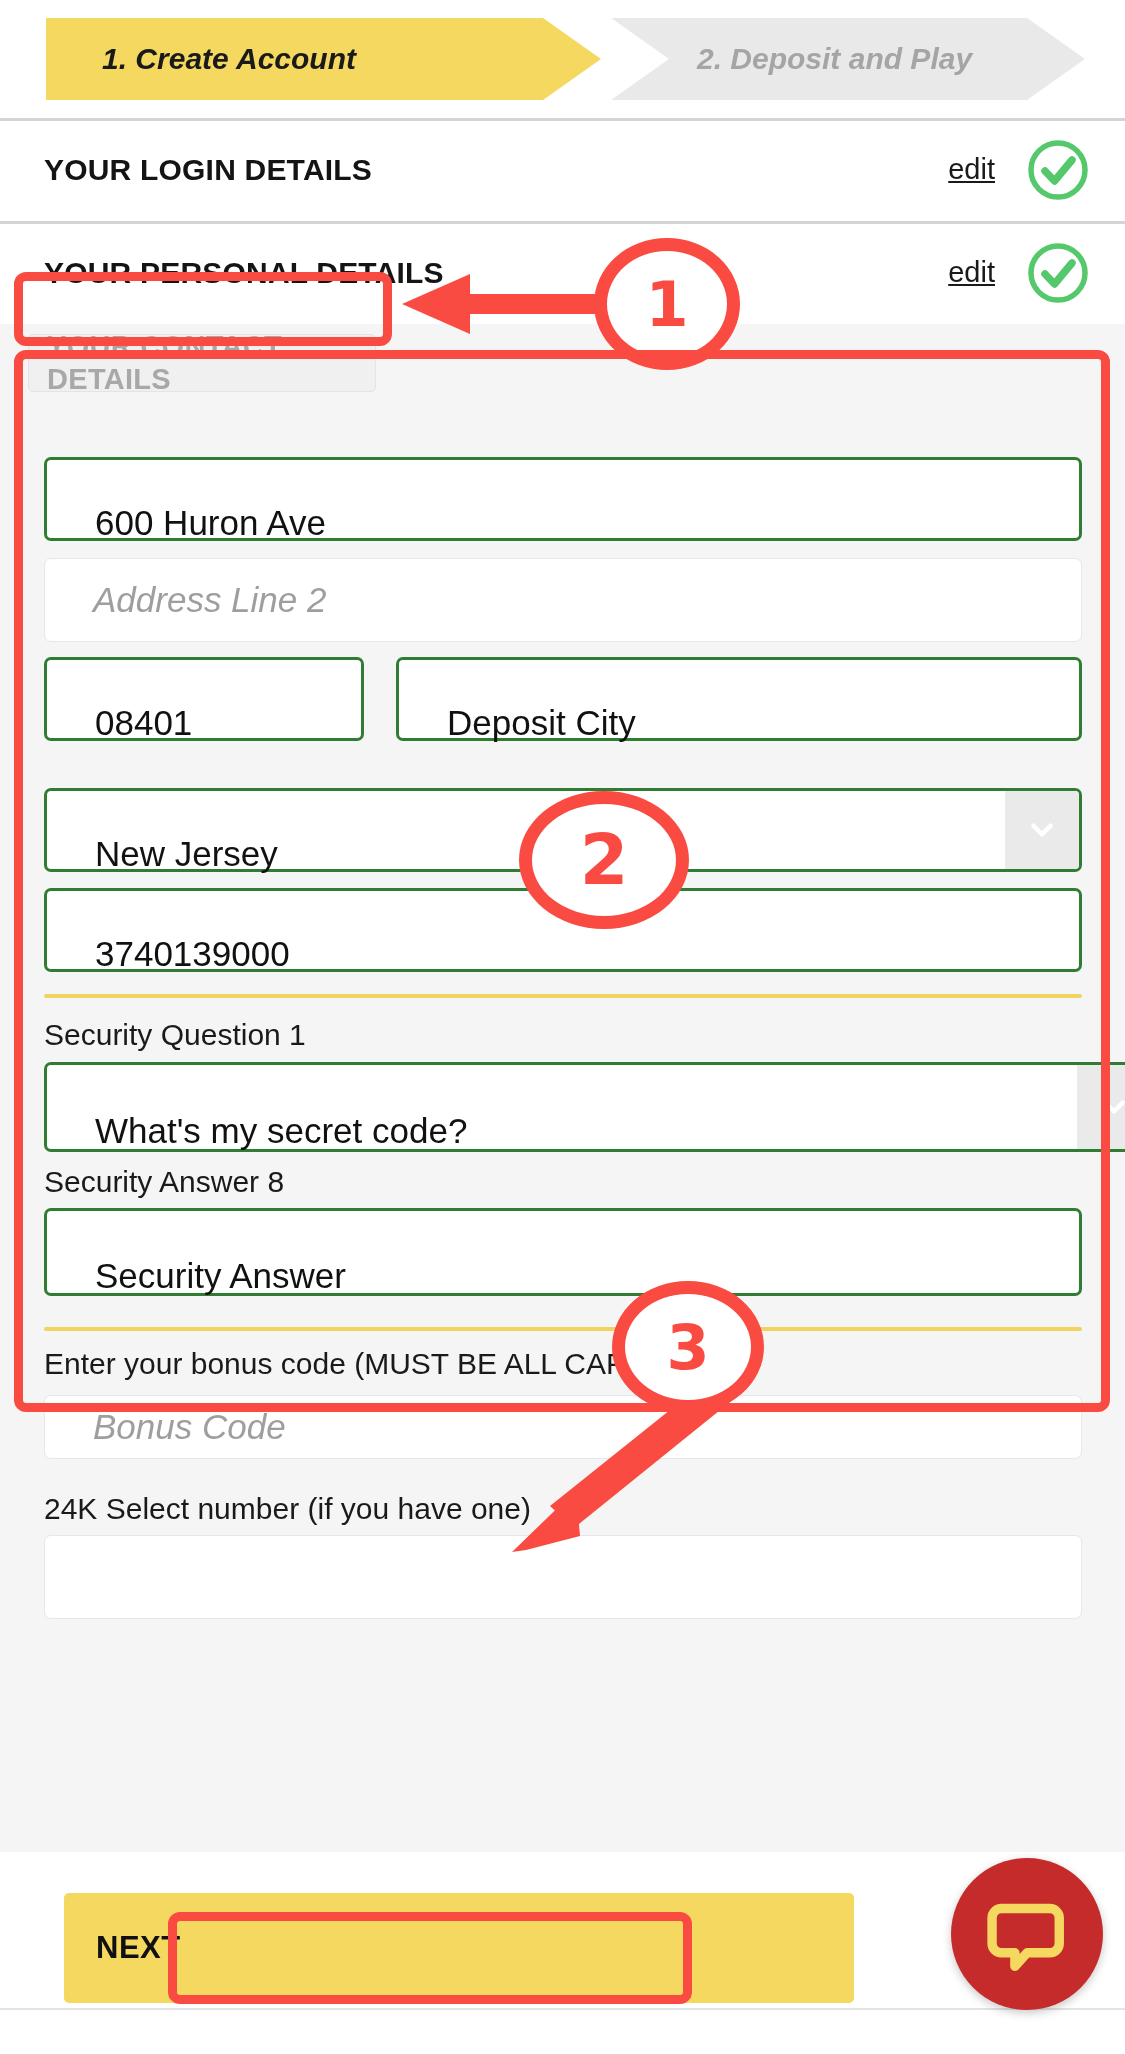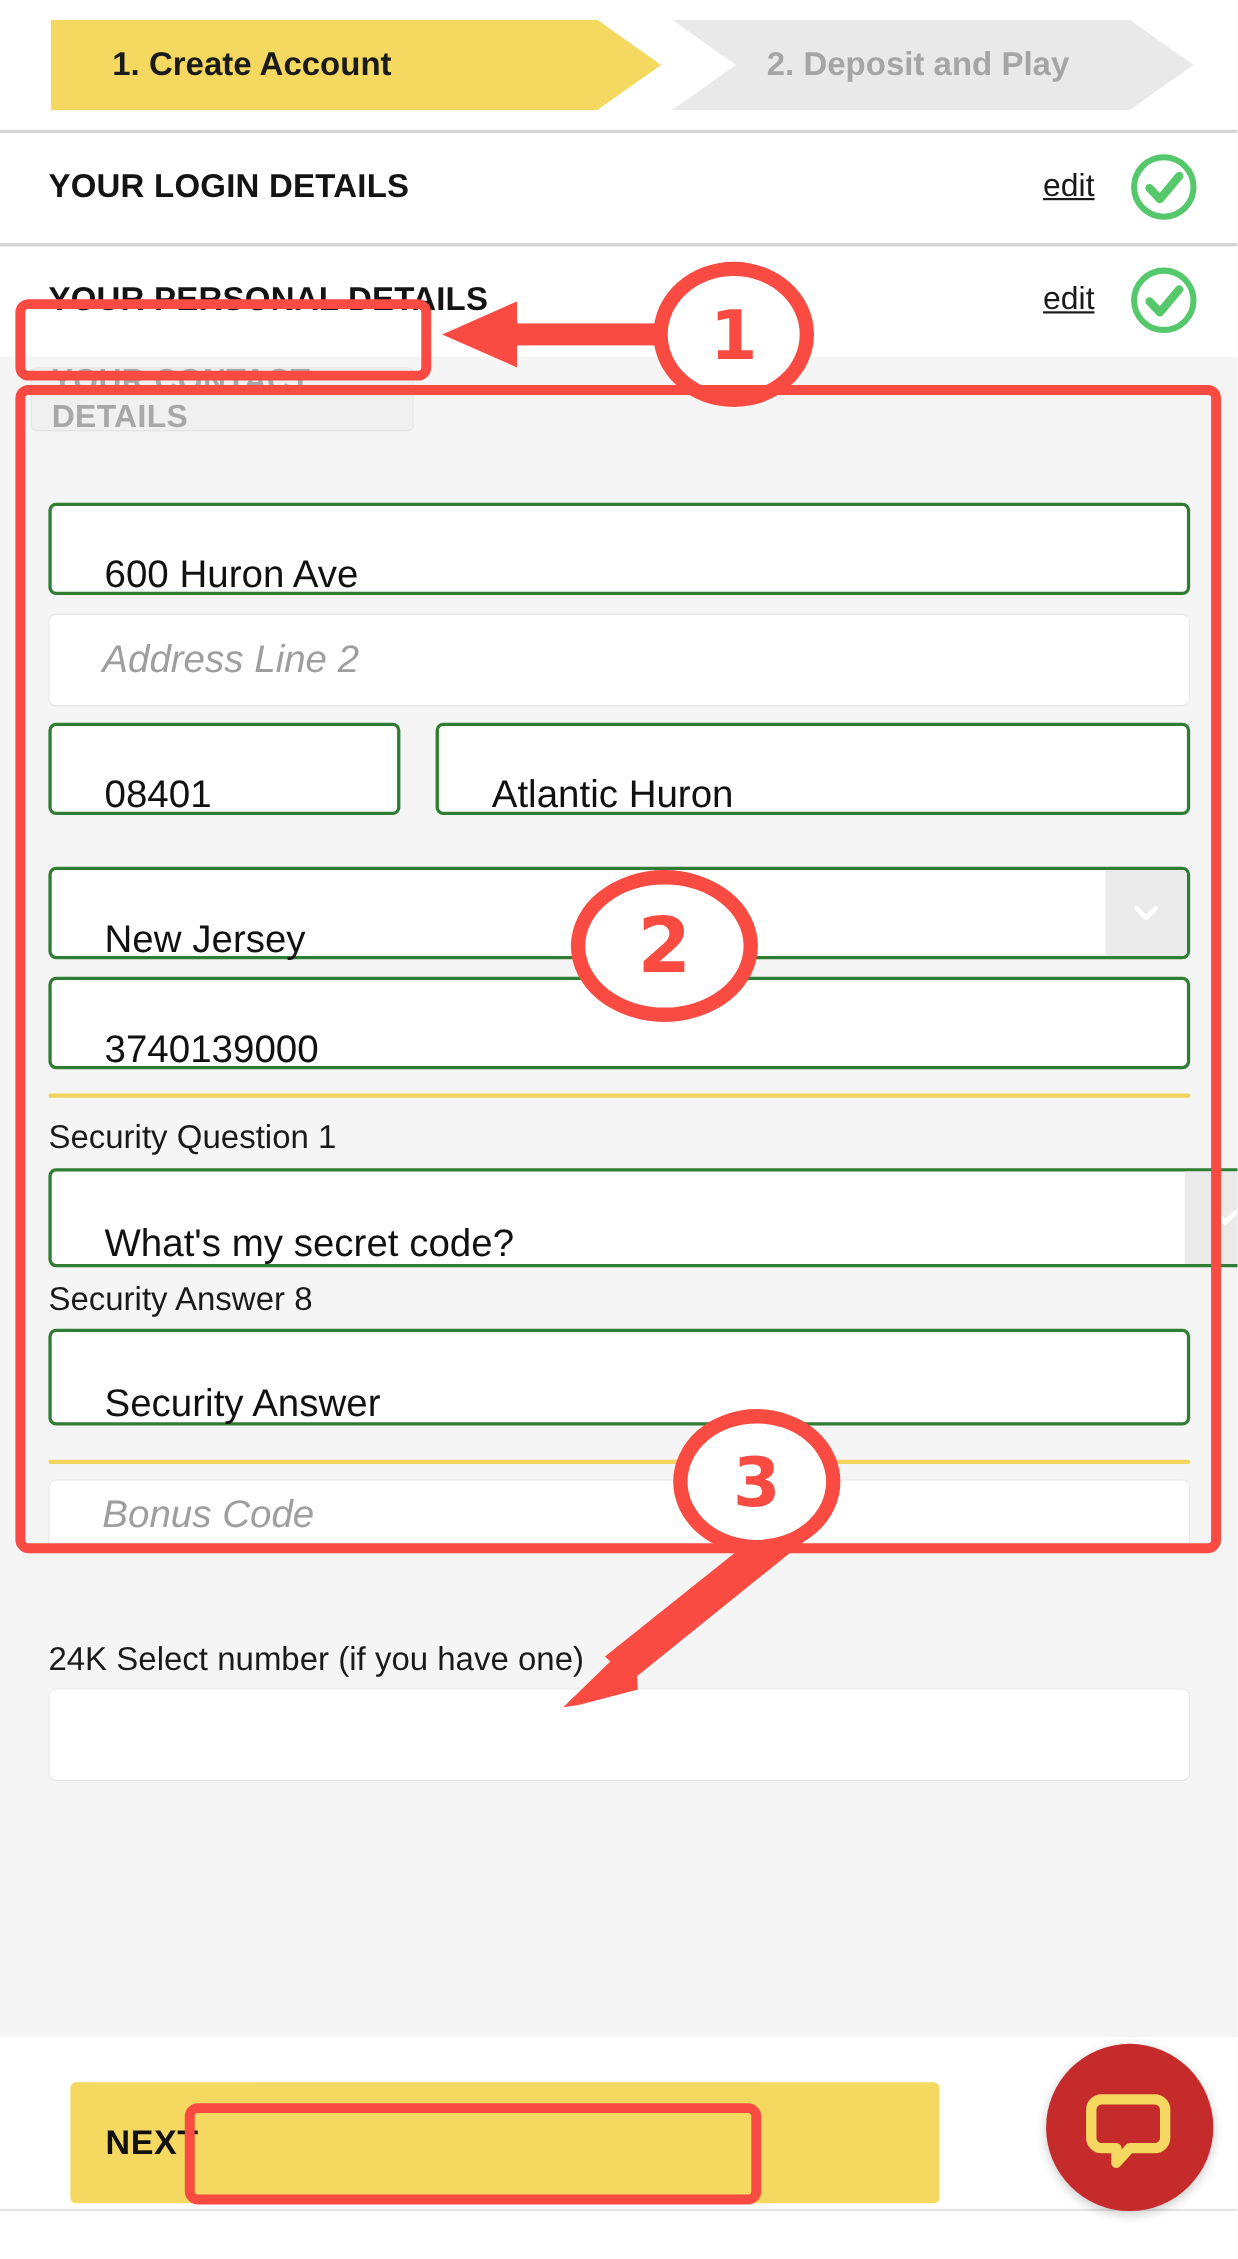--- a/index.html
+++ b/index.html
@@ -9,20 +9,21 @@
     background: #ffffff;
     font-family: "Liberation Sans", sans-serif;
     overflow: hidden;
   }
   .page { position: relative; width: 1125px; height: 2054px; background: #ffffff; }
 
   
   .steps {
     position: absolute; left: 0; top: 0; width: 1125px; height: 96px;
     background: #ffffff;
+    font-style: italic;
   }
   .step {
     position: absolute; top: 18px; height: 82px;
     display: flex; align-items: center;
   }
   .step-1 {
     left: 46px; width: 555px; background: #f4d860;
     clip-path: polygon(0 0, calc(100% - 58px) 0, 100% 50%, calc(100% - 58px) 100%, 0 100%);
     padding-left: 56px;
   }
@@ -167,21 +168,21 @@
 
     <div class="fld empty" style="left:44px; top:156px; width:1038px; height:84px;">
       <span class="ph">Address Line 2</span>
     </div>
 
     <div class="fld filled" style="left:44px; top:255px; width:320px; height:84px;">
       <span class="val">08401</span>
     </div>
 
     <div class="fld filled" style="left:396px; top:255px; width:686px; height:84px;">
-      <span class="val">Atlantic Huron</span>
+      <span class="val">Deposit City</span>
     </div>
 
     <div class="fld filled" style="left:44px; top:386px; width:1038px; height:84px;">
       <span class="val">New Jersey</span>
       <span class="caret-box">
         <svg class="caret" viewBox="0 0 24 24">
           <path d="M5 8.5 L12 15.5 L19 8.5" fill="none" stroke="#ffffff" stroke-width="3.4" stroke-linecap="round" stroke-linejoin="round"></path>
         </svg>
       </span>
     </div>
@@ -203,21 +204,21 @@
     </div>
 
     <span class="lbl" style="left:44px; top:763px;">Security Answer 8</span>
     <div class="fld filled" style="left:44px; top:806px; width:1038px; height:88px;">
       <span class="val">Security Answer</span>
     </div>
 
     <div class="hr-y" style="left:44px; top:925px; width:1038px;"></div>
 
     <span class="lbl" style="left:44px; top:945px;">Enter your bonus code (MUST BE ALL CAPS).</span>
-    <div class="fld empty" style="left:44px; top:943px; width:1038px; height:64px;">
+    <div class="fld empty" style="left:44px; top:993px; width:1038px; height:64px;">
       <span class="ph">Bonus Code</span>
     </div>
 
     <span class="lbl" style="left:44px; top:1090px;">24K Select number (if you have one)</span>
     <div class="fld empty" style="left:44px; top:1133px; width:1038px; height:84px;">
       <span class="ph nopad"></span>
     </div>
 
   </div>
 

